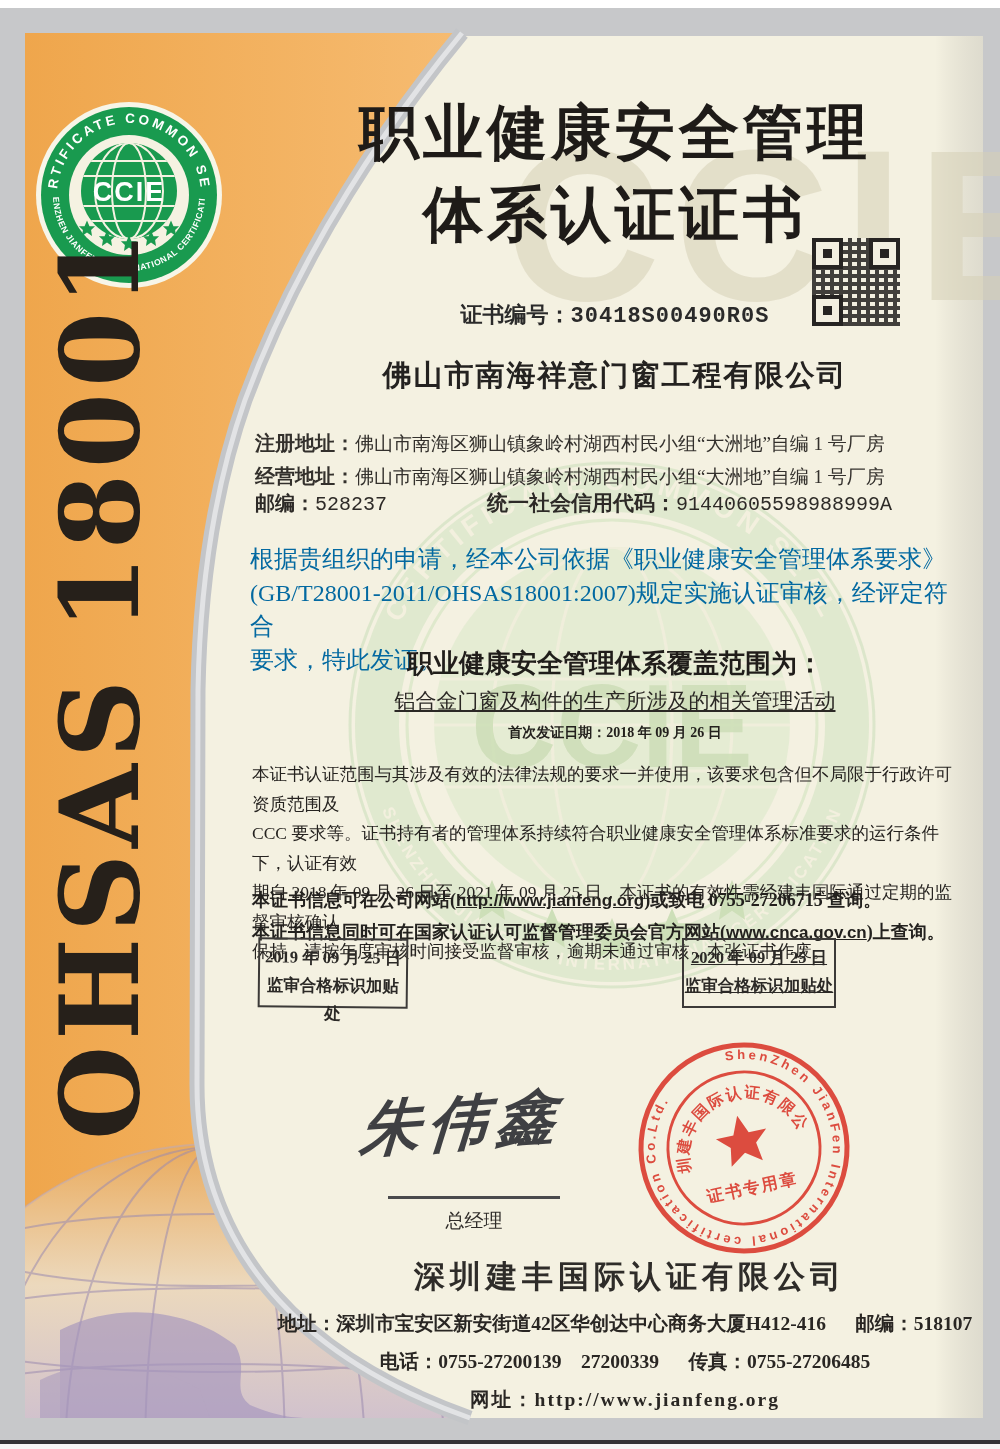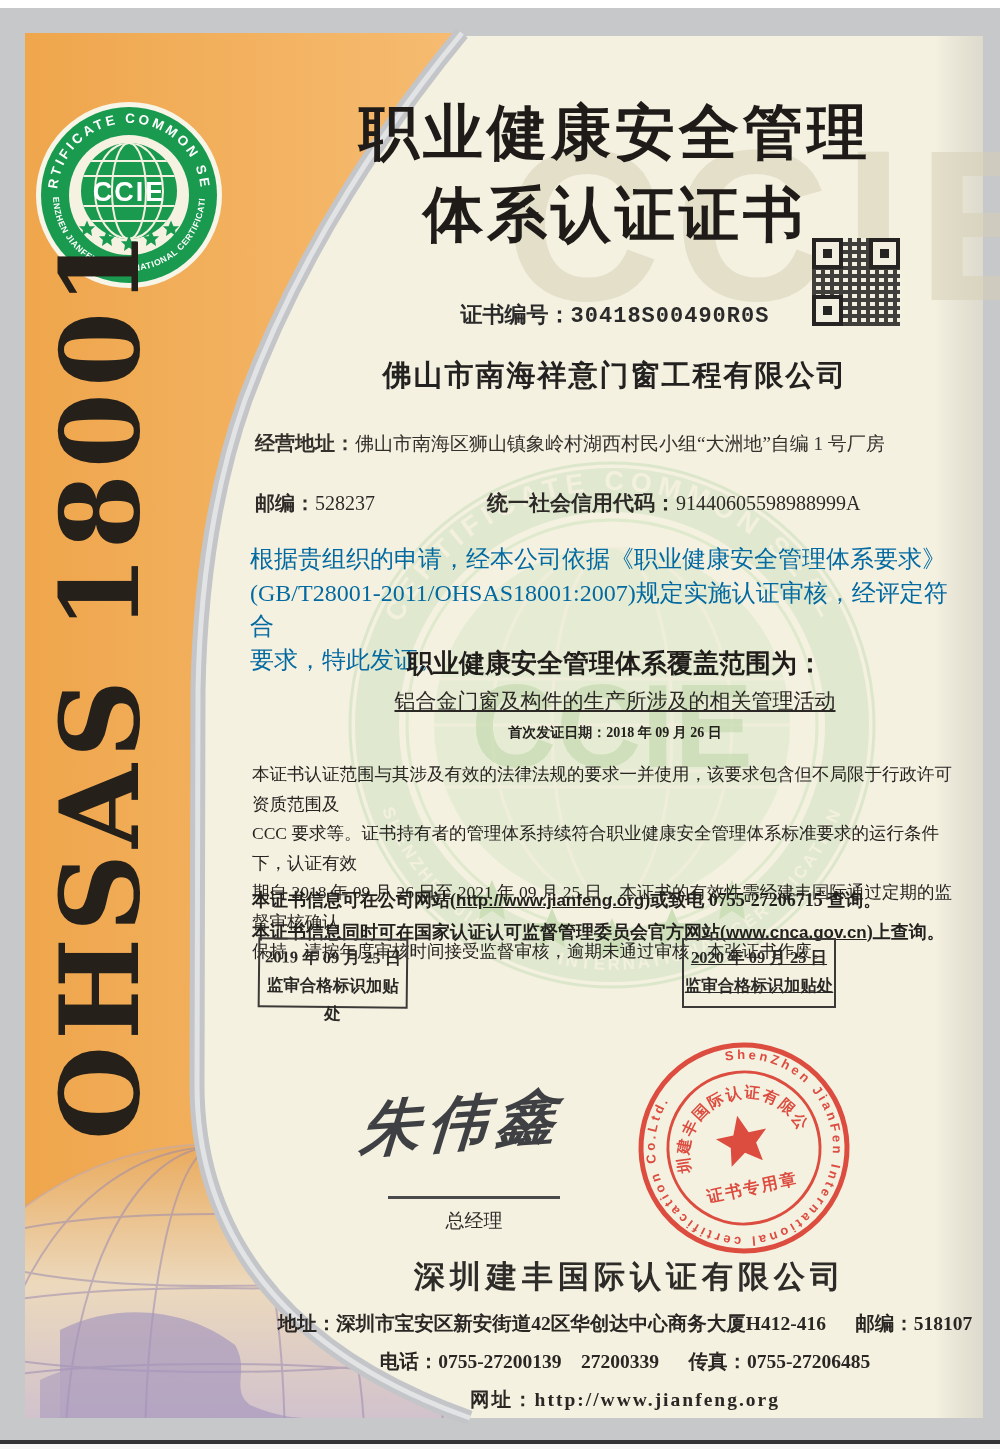--- a/index.html
+++ b/index.html
@@ -31,21 +31,21 @@
   .certno .val{font-family:Liberation Mono, monospace;font-weight:700;letter-spacing:1px;}
 
   
   .company{left:250px;top:356px;width:730px;text-align:center;font-weight:700;
     font-size:29px;letter-spacing:2px;color:#242220;}
   .addr{left:255px;top:427px;width:700px;font-size:19px;line-height:33px;color:#33302c;}
   .addr b{font-size:20px;}
   .post{left:255px;top:490px;font-size:20px;color:#2d2a27;}
   .credit{left:487px;top:489px;font-size:20px;color:#2d2a27;}
   .credit b{font-size:21px;}
-  .sans-num{font-family:Liberation Serif, serif;}
+  .sans-num{font-family:Liberation Mono, monospace;}
 
   
   .stmt{left:250px;top:543px;width:712px;font-size:24px;line-height:33.5px;color:#0369a1;}
   .scope-h{left:250px;top:646px;width:730px;text-align:center;font-weight:700;font-size:26px;color:#201d1a;}
   .scope-c{left:250px;top:687px;width:730px;text-align:center;font-size:21px;color:#2b2825;text-decoration:underline;}
   .first-date{left:250px;top:724px;width:730px;text-align:center;font-weight:700;font-size:14px;color:#23201d;}
 
   
   .terms{left:252px;top:760px;width:712px;font-size:17.5px;line-height:29.5px;color:#262320;}
   .qline{left:252px;top:888px;width:724px;font-size:18px;font-weight:600;color:#23211e;}
@@ -248,20 +248,23 @@
       </div>
     <div class="qr-f qr-bl">
         <div></div>
       </div>
   </div>
 
   <div class="txt company">佛山市南海祥意门窗工程有限公司</div>
 
   <div class="txt addr">
     <div>
+      <b>注册地址：</b><span>佛山市南海区狮山镇象岭村湖西村民小组“大洲地”自编 1 号厂房</span>
+    </div>
+    <div>
       <b>经营地址：</b><span>佛山市南海区狮山镇象岭村湖西村民小组“大洲地”自编 1 号厂房</span>
     </div>
   </div>
 
   <div class="txt post">
     <b>邮编：</b><span class="sans-num">528237</span>
   </div>
   <div class="txt credit">
     <b>统一社会信用代码：</b><span class="sans-num">91440605598988999A</span>
   </div>

